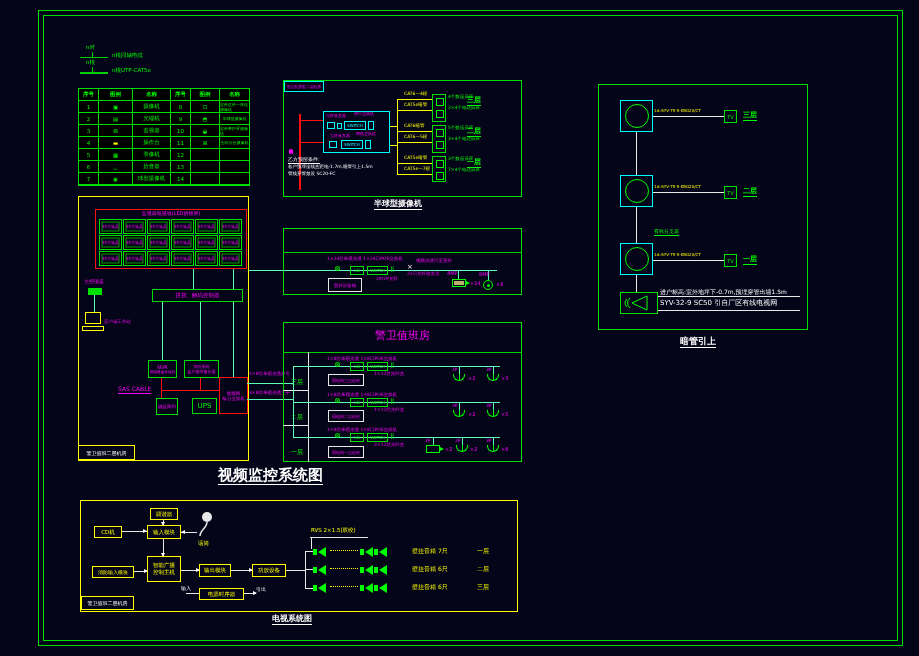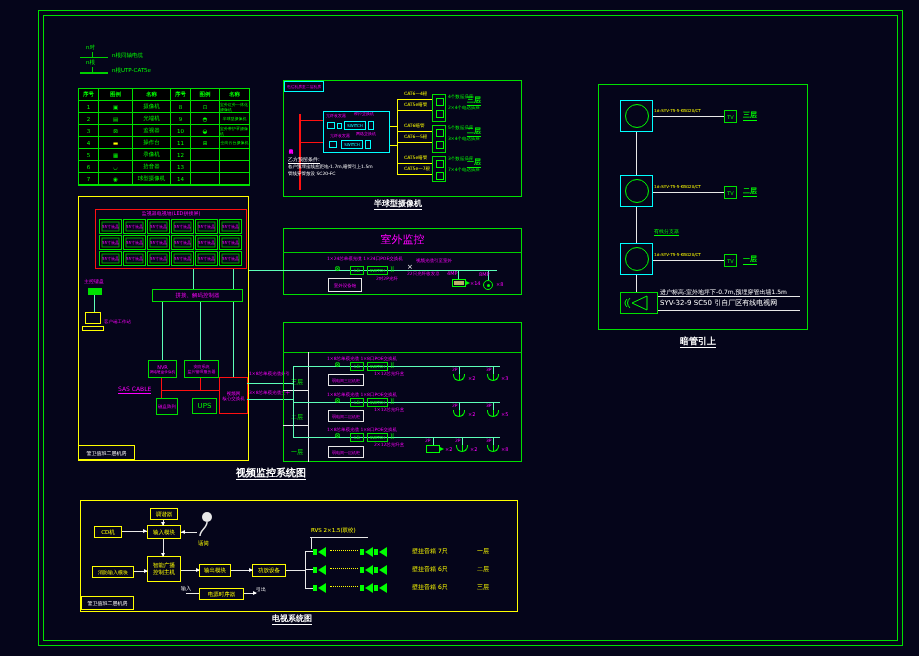--- a/index.html
+++ b/index.html
@@ -203,21 +203,21 @@
   <div class="ln f-r" style="left:161px;top:378px;width:1px;height:20px"></div>
   <div class="ln f-r" style="left:161px;top:390px;width:58px;height:1px"></div>
   <div class="ln f-r" style="left:200px;top:378px;width:1px;height:12px"></div>
   <div class="bx b-y fc" style="left:78px;top:445px;width:57px;height:15px">
     <span class="w" style="font-size:5px">警卫值班二层机房</span>
   </div>
   <span class="t m" style="left:249px;top:372px;font-size:4.5px">1×8芯单模光缆外引</span>
   <span class="t m" style="left:249px;top:391px;font-size:4.5px">3×8芯单模光缆主干</span>
   <div class="ln f-t" style="left:247px;top:383px;width:46px;height:1px"></div>
   <div class="ln f-t" style="left:247px;top:399px;width:46px;height:1px"></div>
-  <span class="t w ul bold" style="left:236px;top:468px;font-size:10px">视频监控系统图</span>
+  <span class="t w ul bold" style="left:218px;top:468px;font-size:15px">视频监控系统图</span>
 
   <div class="bx b-g" style="left:283px;top:80px;width:239px;height:117px"></div>
   <div class="bx b-c fc" style="left:284px;top:81px;width:40px;height:11px">
     <span class="m" style="font-size:3.8px">电信机房至二层机房</span>
   </div>
   <div class="ln f-r" style="left:299px;top:114px;width:2px;height:76px"></div>
   <div class="ln f-r" style="left:301px;top:120px;width:22px;height:1px"></div>
   <div class="ln f-r" style="left:301px;top:142px;width:22px;height:1px"></div>
   <span class="t m vtext" style="left:288px;top:145px;font-size:4.5px">由电信机房引来</span>
   <div class="bx b-c" style="left:323px;top:111px;width:67px;height:42px"></div>
@@ -263,21 +263,20 @@
   <span class="t g bold ul" style="left:467px;top:97px;font-size:7px">三层</span>
   <span class="t g bold ul" style="left:467px;top:128px;font-size:7px">二层</span>
   <span class="t g bold ul" style="left:467px;top:159px;font-size:7px">一层</span>
   <span class="t w ul" style="left:288px;top:157px;font-size:5px">乙方预留条件:</span>
   <span class="t w" style="left:288px;top:165px;font-size:4.5px">各户预埋接线盒距地-1.7m,暗管引上1.5m</span>
   <span class="t w" style="left:288px;top:172px;font-size:4.5px">管线穿管敷设 SC20-FC</span>
   <span class="t w ul bold" style="left:374px;top:200px;font-size:8px">半球型摄像机</span>
 
   <div class="bx b-g" style="left:283px;top:228px;width:239px;height:67px"></div>
   <div class="ln f-g" style="left:283px;top:252px;width:239px;height:1px"></div>
-  <span class="t m tc" style="left:283px;top:234px;width:239px;font-size:11px">室外监控</span>
   <div class="ln f-t" style="left:249px;top:270px;width:248px;height:1px"></div>
   <span class="t m" style="left:327px;top:257px;font-size:4.5px">1×24芯单模光缆 1×24口POE交换机</span>
   <span class="t g" style="left:334px;top:265px;font-size:8px">⊗</span>
   <div class="bx b-g fc" style="left:350px;top:266px;width:14px;height:9px">
     <span class="g" style="font-size:4.5px">LB</span>
   </div>
   <div class="bx b-g fc" style="left:367px;top:266px;width:21px;height:9px">
     <span class="g" style="font-size:4px">SWITCH</span>
   </div>
   <span class="t g" style="left:390px;top:266px;font-size:6px">][</span>
@@ -292,20 +291,21 @@
   <div class="ln f-t" style="left:488px;top:270px;width:1px;height:10px"></div>
   <span class="t m" style="left:447px;top:271px;font-size:5px">4MP</span>
   <div class="bcam fill" style="left:452px;top:279px"></div>
   <span class="t m" style="left:470px;top:281px;font-size:5px">×14</span>
   <span class="t m" style="left:479px;top:272px;font-size:5px">8MP</span>
   <div class="ball" style="left:483px;top:280px"></div>
   <span class="t m" style="left:496px;top:282px;font-size:5px">×8</span>
 
   <div class="bx b-g" style="left:283px;top:322px;width:239px;height:140px"></div>
   <div class="ln f-g" style="left:283px;top:352px;width:239px;height:1px"></div>
+  <span class="t m tc" style="left:283px;top:330px;width:239px;font-size:11px">警卫值班房</span>
   <div class="ln f-w" style="left:308px;top:352px;width:1px;height:110px"></div>
   <div class="ln f-w" style="left:283px;top:390px;width:25px;height:1px"></div>
   <div class="ln f-w" style="left:283px;top:425px;width:25px;height:1px"></div>
   <span class="t g" style="left:291px;top:379px;font-size:6px">三层</span>
   <span class="t g" style="left:291px;top:414px;font-size:6px">二层</span>
   <span class="t g" style="left:291px;top:449px;font-size:6px">一层</span>
   <div class="ln f-t" style="left:293px;top:366px;width:1px;height:71px"></div>
 
   <div class="ln f-t" style="left:293px;top:366px;width:207px;height:1px"></div>
   <span class="t m" style="left:327px;top:357px;font-size:4.5px">1×8芯单模光缆 1×8口POE交换机</span>

